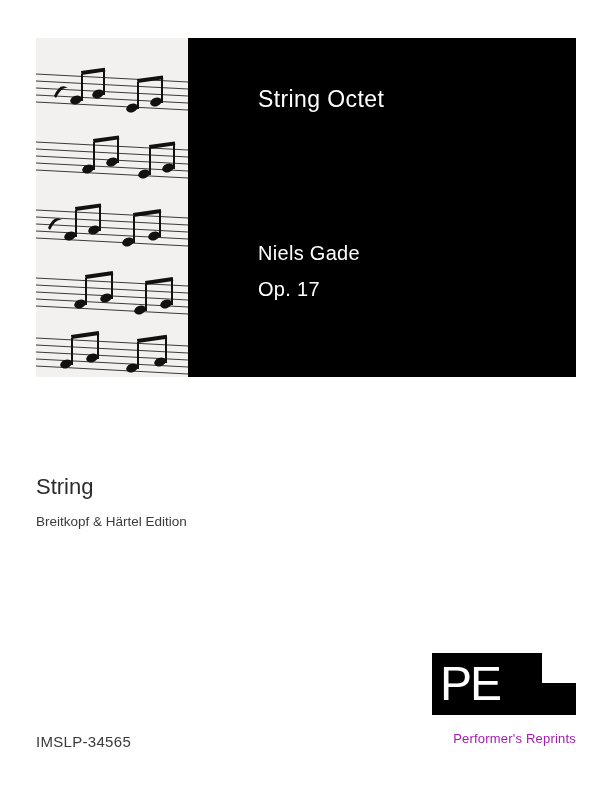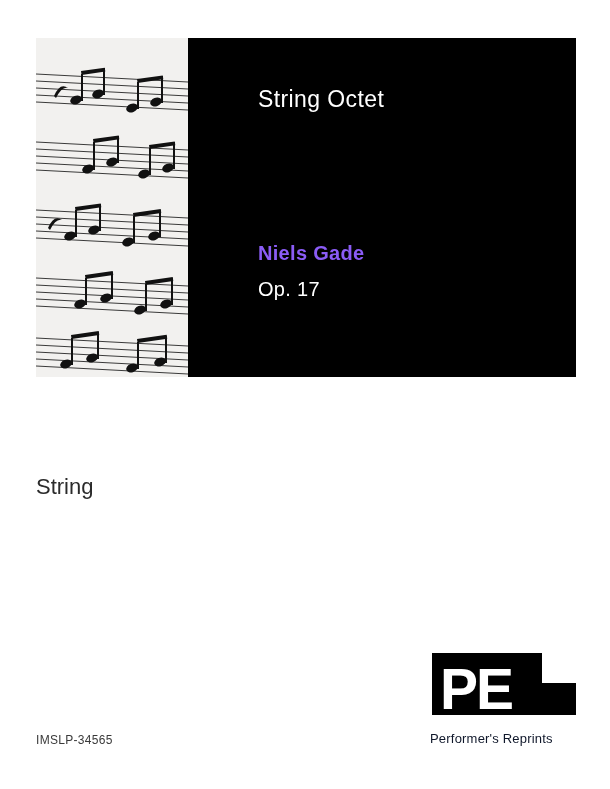--- a/index.html
+++ b/index.html
@@ -60,23 +60,23 @@
     font-weight: normal;
     letter-spacing: 0.4px;
     color: #ffffff;
   }
 
   .hero-composer {
     position: absolute;
     left: 70px;
     top: 204px;
     font-size: 20px;
-    font-weight: bold;
+    font-weight: normal;
     letter-spacing: 0.3px;
-    color: #8b5cf6;
+    color: #ffffff;
   }
 
   .hero-opus {
     position: absolute;
     left: 70px;
     top: 240px;
     font-size: 20px;
     font-weight: normal;
     letter-spacing: 0.3px;
     color: #ffffff;
@@ -112,51 +112,51 @@
     position: absolute;
     left: 0; top: 0;
     width: 144px;
     height: 62px;
     background: #000000;
   }
   .logo-pe {
     position: absolute;
     left: 8px;
     top: 3px;
-    font-size: 57px;
-    font-weight: bold;
+    font-size: 48px;
+    font-weight: normal;
     letter-spacing: -2px;
     color: #ffffff;
     font-family: "Liberation Sans", sans-serif;
   }
   .logo-cut {
     position: absolute;
     right: 0;
     top: 0;
     width: 34px;
     height: 30px;
     background: #ffffff;
   }
 
   .reprints-label {
     position: absolute;
     left: 430px;
     top: 731px;
     width: 146px;
-    text-align: left;
+    text-align: right;
     font-size: 13px;
-    color: #0f172a;
+    color: #a21caf;
     letter-spacing: 0.2px;
   }
 
   .imslp-id {
     position: absolute;
     left: 36px;
     top: 733px;
-    font-size: 12px;
+    font-size: 15px;
     color: #3a3a3a;
     letter-spacing: 0.3px;
   }
 
   svg.notes {
     display: block;
   }
 </style>
 </head>
 <body>
@@ -265,20 +265,21 @@
 
     <div class="hero-text">
       <div class="hero-title">String Octet</div>
       <div class="hero-composer">Niels Gade</div>
       <div class="hero-opus">Op. 17</div>
     </div>
   </div>
 
   <div class="score-label">String</div>
 
+  <div class="edition-label">Breitkopf &amp; Härtel Edition</div>
 
   <div class="logo-block">
     <div class="logo-box"></div>
     <div class="logo-cut"></div>
     <div class="logo-pe">PE</div>
   </div>
 
   <div class="reprints-label">Performer's Reprints</div>
 
   <div class="imslp-id">IMSLP-34565</div>

